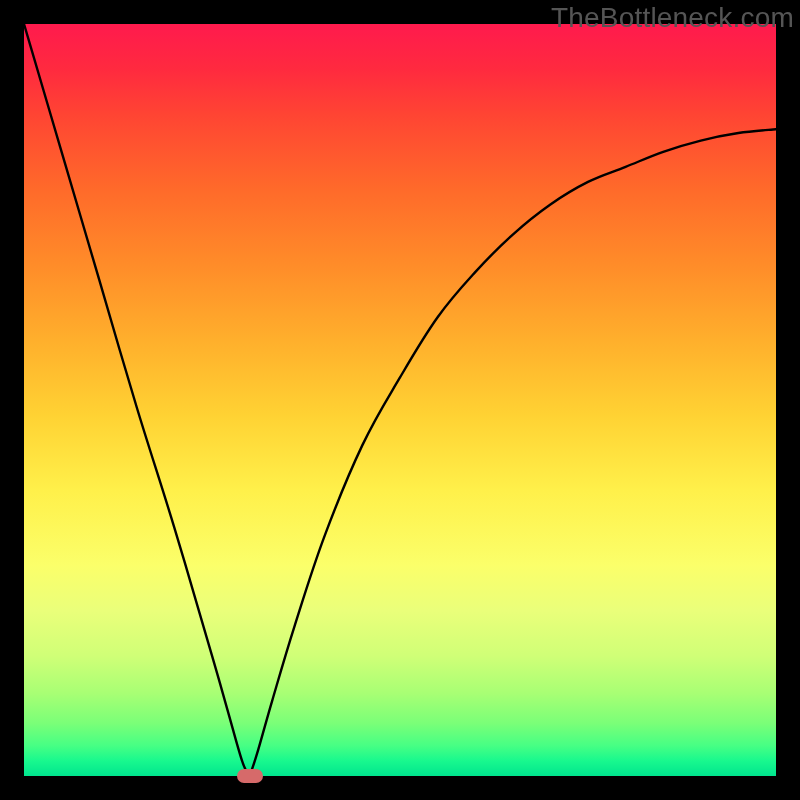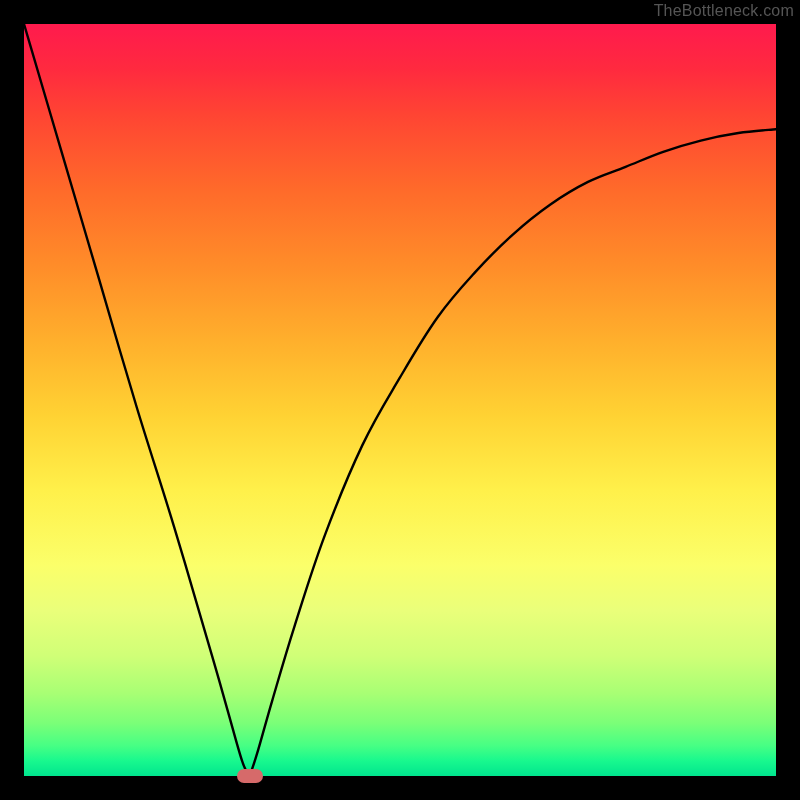--- a/index.html
+++ b/index.html
@@ -42,21 +42,21 @@
       #46ff84 96%,
       #18f88e 98%,
       #00e58e 100%
     );
   }
   .watermark {
     position: absolute;
     top: 2px;
     right: 6px;
     color: #555;
-    font-size: 16px;
+    font-size: 28px;
     font-weight: 500;
     letter-spacing: 0.2px;
     user-select: none;
   }
   svg.curve {
     position: absolute;
     top: 0;
     left: 0;
   }
   .marker {

